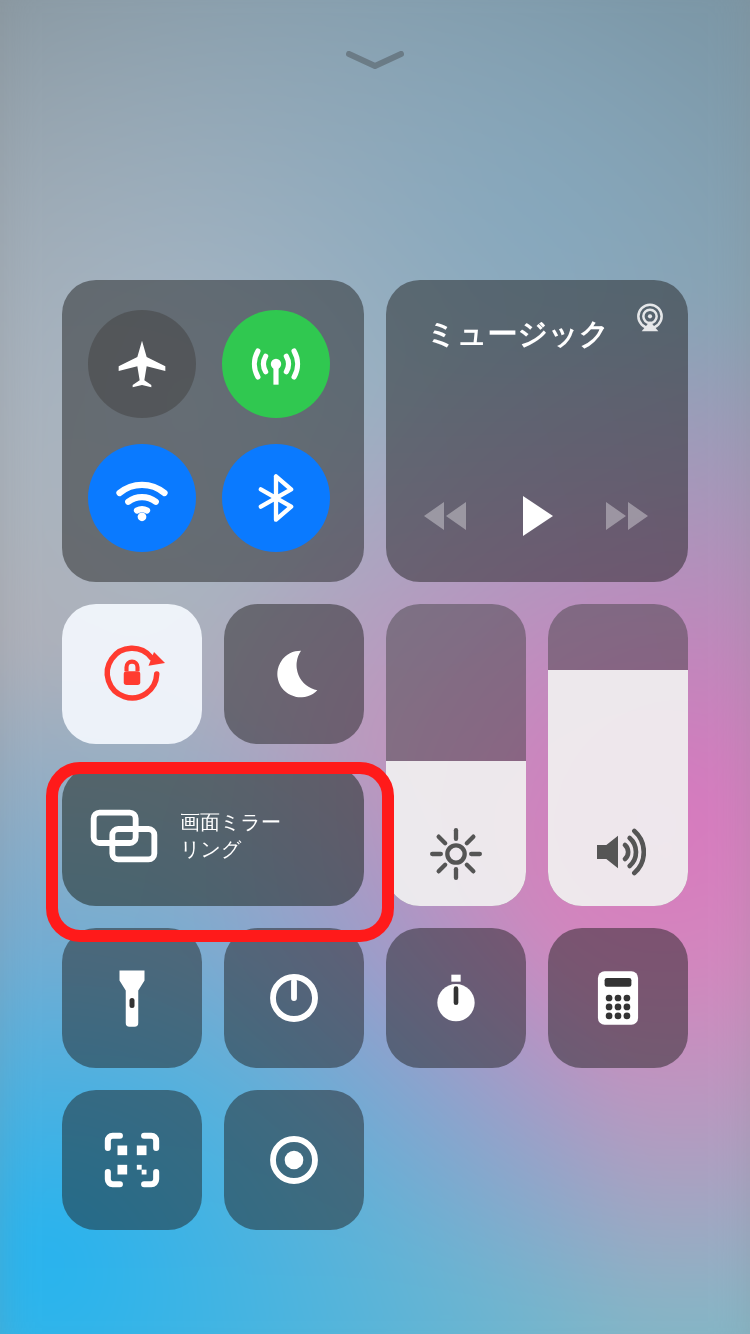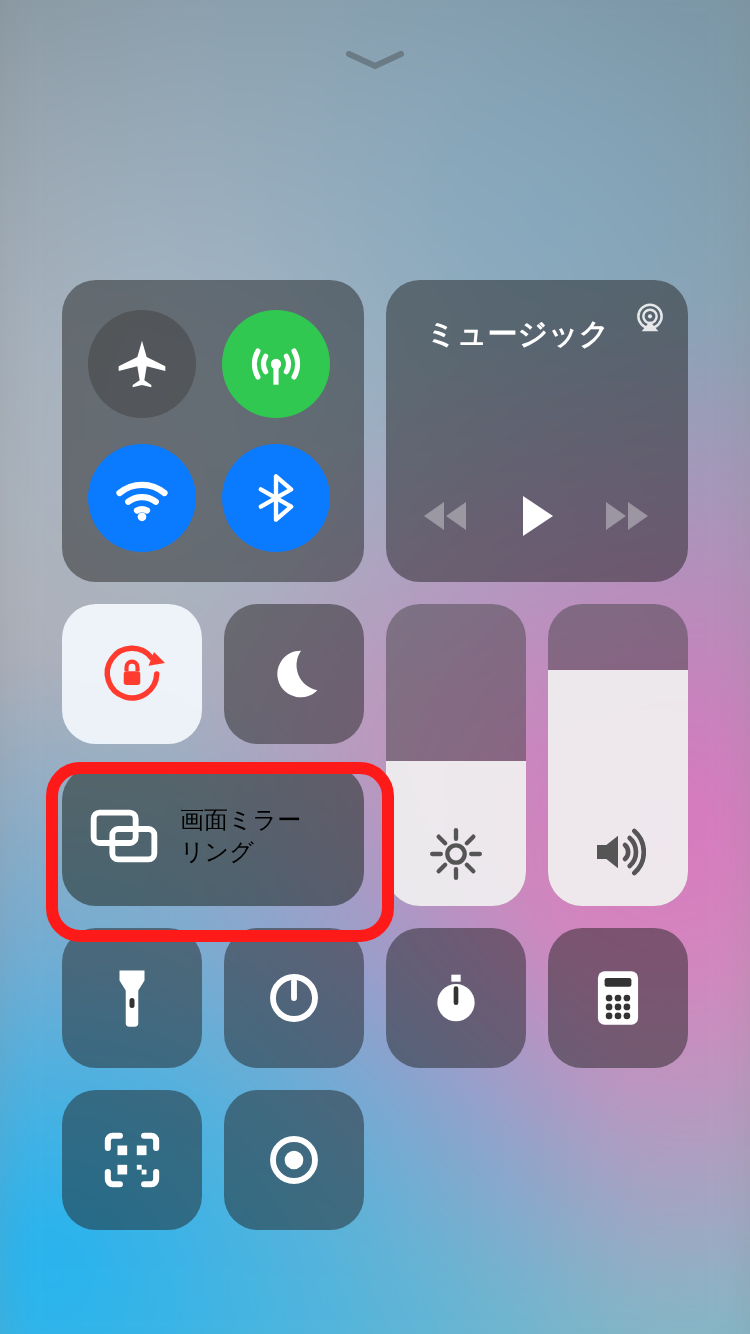--- a/index.html
+++ b/index.html
@@ -95,21 +95,21 @@
     background: rgba(255,255,255,0.85);
   }
   .vslider .icon { position: absolute; bottom: 26px; }
   .mirror {
     grid-column: 1 / span 2;
     justify-content: flex-start;
     padding: 0 26px;
     gap: 20px;
     background: rgba(30,40,35,0.55);
   }
-  .mirror-text { color: #000000; font-size: 24px; line-height: 1.35; }
+  .mirror-text { color: #ffffff; font-size: 20px; line-height: 1.35; }
   .highlight {
     position: absolute;
     border: 12px solid #ff1a1a;
     border-radius: 34px;
     pointer-events: none;
     left: 46px;
     top: 762px;
     width: 348px;
     height: 180px;
   }

